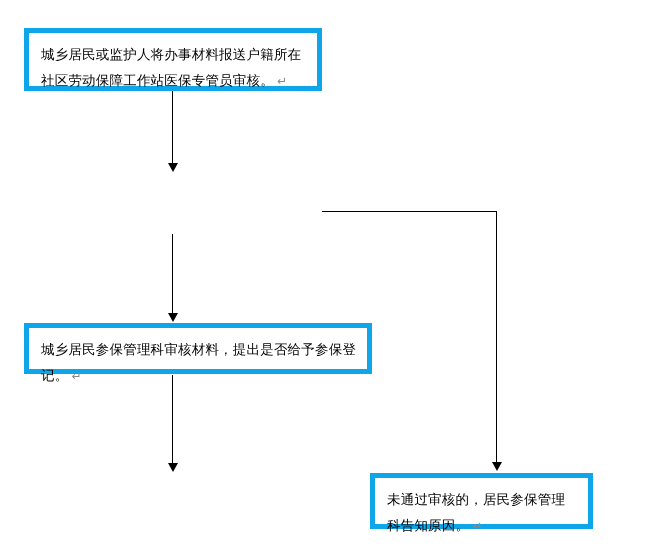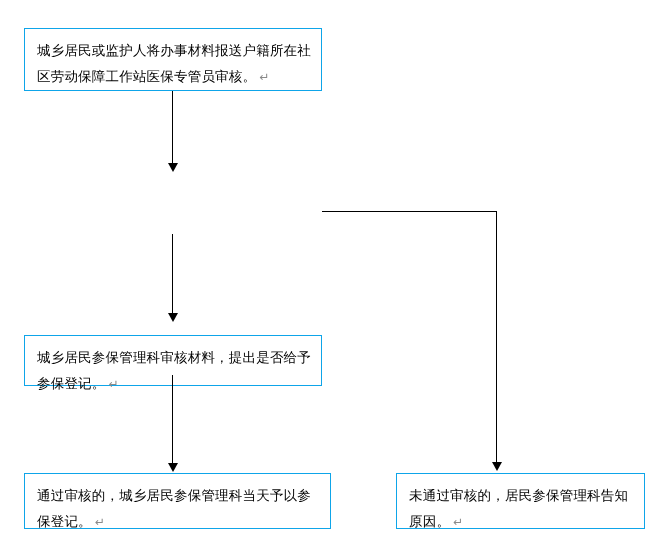--- a/index.html
+++ b/index.html
@@ -14,44 +14,44 @@
   #canvas {
     position: relative;
     width: 647px;
     height: 557px;
     background: #ffffff;
     overflow: hidden;
   }
   .node {
     position: absolute;
     box-sizing: border-box;
-    border: 1px solid #0ea5e9;
+    border: 5px solid #0ea5e9;
     background: #ffffff;
     color: #000000;
     font-size: 13.5px;
     line-height: 26px;
     padding: 8px 10px 8px 12px;
     letter-spacing: 0.2px;
     white-space: normal;
   }
   .node .txt {
     display: inline;
   }
   .pilcrow {
     color: #8a8a8a;
     font-size: 12px;
     padding-left: 3px;
     vertical-align: baseline;
   }
   
   #node-intake      { left: 24px;  top: 28px;  width: 298px; height: 63px; }
   #node-submit      { left: 24px;  top: 173px; width: 298px; height: 60px; }
-  #node-review      { left: 24px;  top: 323px; width: 298px; height: 51px; margin-top: 12px; }
+  #node-review      { left: 24px;  top: 323px; width: 348px; height: 51px; }
   #node-approved    { left: 24px;  top: 473px; width: 307px; height: 56px; }
-  #node-rejected    { left: 396px; top: 473px; width: 249px; height: 56px; }
+  #node-rejected    { left: 370px; top: 473px; width: 223px; height: 56px; }
 
   
   .vline {
     position: absolute;
     width: 1px;
     background: #000000;
   }
   .hline {
     position: absolute;
     height: 1px;
@@ -83,21 +83,20 @@
 </head>
 <body>
 
 <div id="canvas">
 
   <div class="node" id="node-intake"><span class="txt">城乡居民或监护人将办事材料报送户籍所在社区劳动保障工作站医保专管员审核。</span><span class="pilcrow">↵</span></div>
 
 
   <div class="node" id="node-review"><span class="txt">城乡居民参保管理科审核材料，提出是否给予参保登记。</span><span class="pilcrow">↵</span></div>
 
-  <div class="node" id="node-approved"><span class="txt">通过审核的，城乡居民参保管理科当天予以参保登记。</span><span class="pilcrow">↵</span></div>
 
   <div class="node" id="node-rejected"><span class="txt">未通过审核的，居民参保管理科告知原因。</span><span class="pilcrow">↵</span></div>
 
   <div class="vline" id="conn-1-line"></div>
   <div class="arrowhead" id="conn-1-head"></div>
 
   <div class="vline" id="conn-2-line"></div>
   <div class="arrowhead" id="conn-2-head"></div>
 
   <div class="vline" id="conn-3-line"></div>

